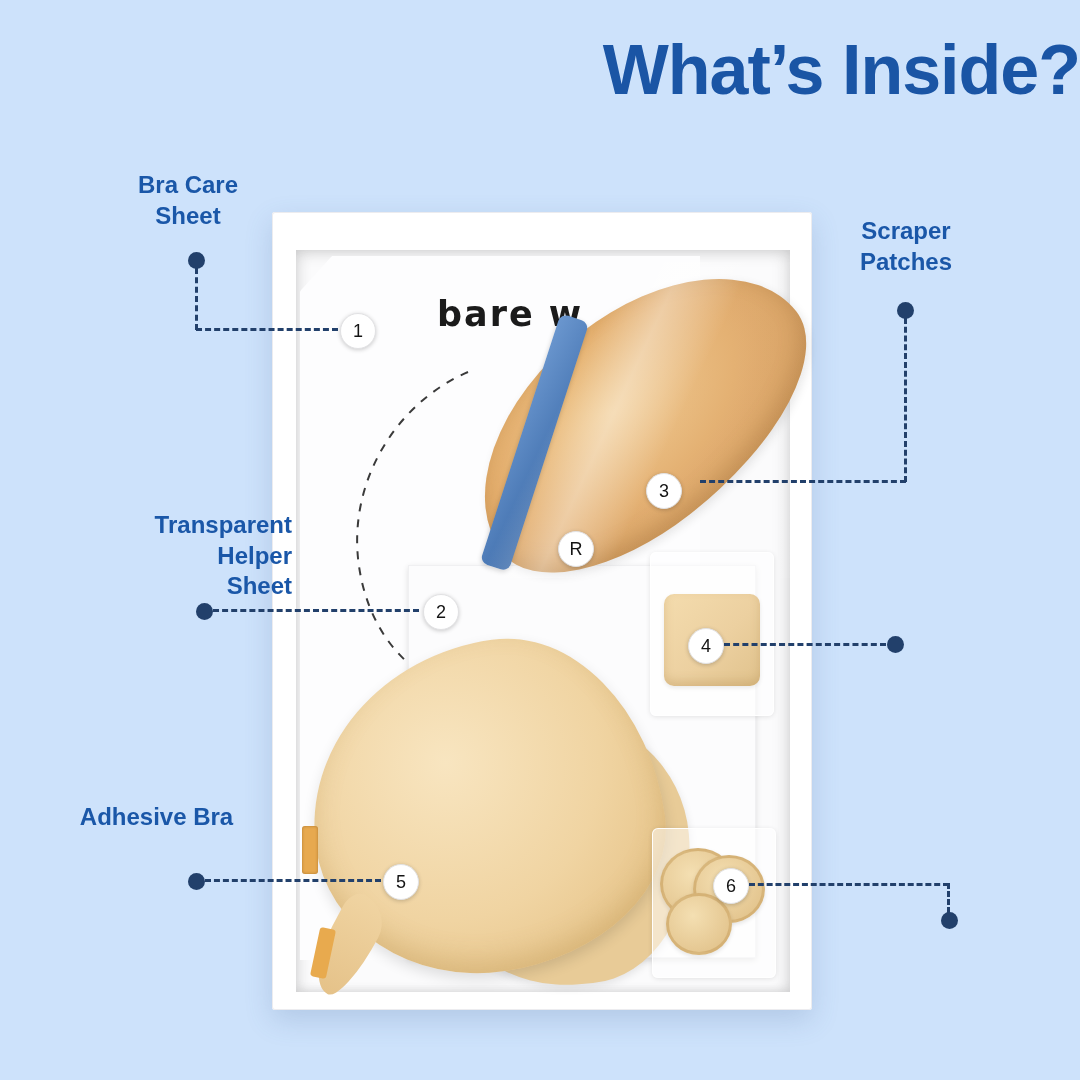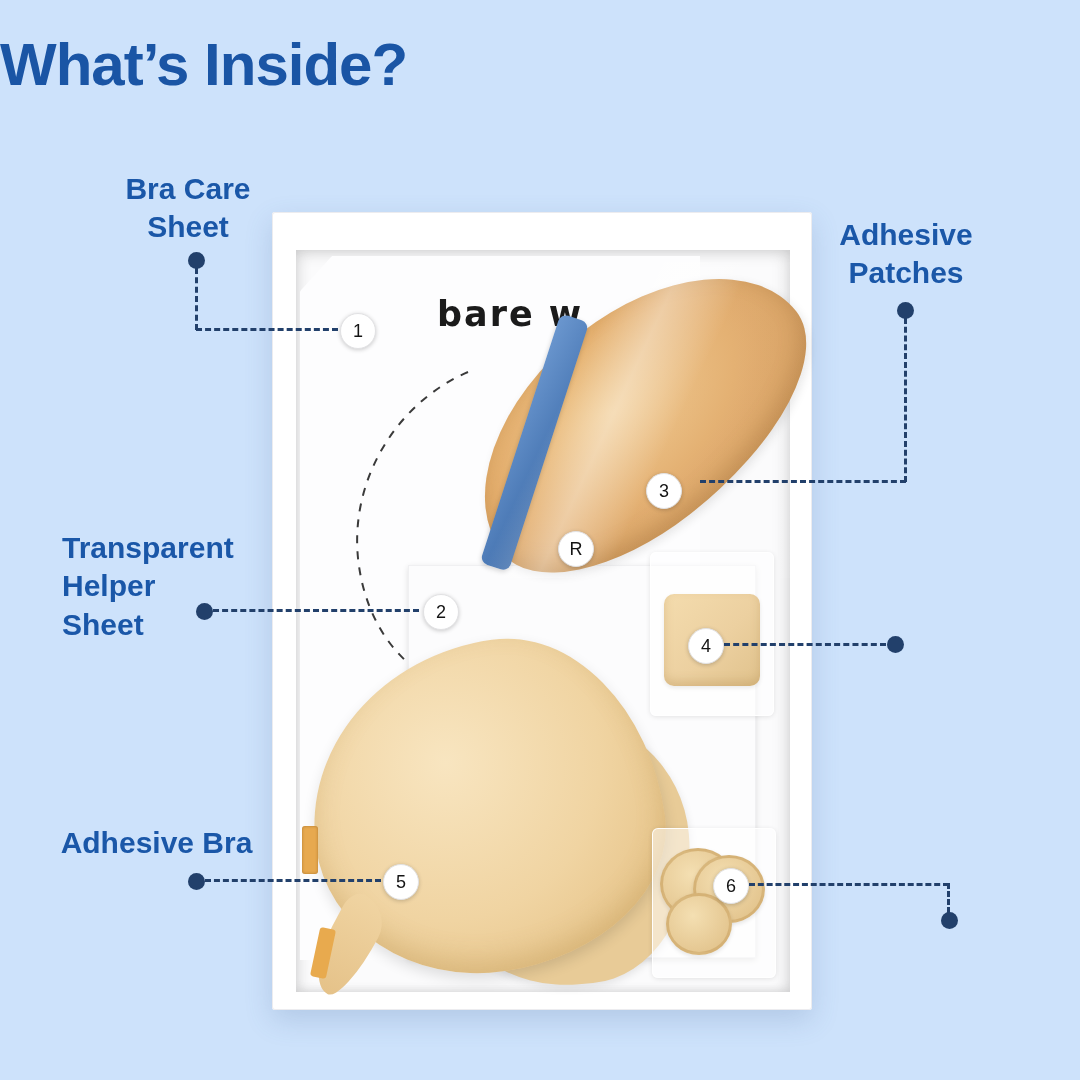--- a/index.html
+++ b/index.html
@@ -1,19 +1,19 @@
 <!DOCTYPE html>
 <html><head>
 <meta charset="utf-8">
 <style>
   html,body{margin:0;padding:0;background:#cde2fb;}
   .canvas{position:relative;width:1080px;height:1080px;background:#cde2fb;
           font-family:"Liberation Sans",sans-serif;overflow:hidden;}
-  .title{position:absolute;top:30px;left:0;width:100%;margin:0;text-align:left;
-         font-size:60px;font-weight:800;color:#1a55a5;letter-spacing:-1px;}
+  .title{position:absolute;top:30px;left:0;width:100%;margin:0;text-align:right;
+         font-size:70px;font-weight:800;color:#1a55a5;letter-spacing:-1px;}
   
   .box-outer{position:absolute;left:272px;top:212px;width:540px;height:798px;
              background:#ffffff;border-radius:3px;
              box-shadow:0 10px 28px rgba(70,100,150,.20), inset 0 0 0 1px #ececef;}
   .box-tray{position:absolute;left:24px;top:38px;right:22px;bottom:18px;background:#fbfbfc;
             box-shadow:inset 0 5px 14px rgba(0,0,0,.10), inset -8px 0 14px rgba(0,0,0,.05),
                        inset 8px 0 12px rgba(0,0,0,.04), inset 0 -3px 8px rgba(0,0,0,.05);}
   
   .sheet1{position:absolute;left:300px;top:256px;width:400px;height:704px;background:#fdfdfe;
           box-shadow:0 2px 8px rgba(0,0,0,.07);
@@ -56,21 +56,21 @@
            transform:rotate(12deg);border-radius:3px;}
   .disc{position:absolute;border-radius:50%;
         background:radial-gradient(circle at 40% 35%, #f4dfb2, #e4c690 75%);
         border:3px solid rgba(200,160,95,.55);box-shadow:0 2px 4px rgba(0,0,0,.10);}
   
   .badge{position:absolute;width:34px;height:34px;border-radius:50%;background:#ffffff;
          border:1px solid #e2e2e4;box-shadow:0 1px 4px rgba(0,0,0,.20);
          display:flex;align-items:center;justify-content:center;
          font-size:18px;color:#141414;font-weight:500;}
   
-  .callout{position:absolute;color:#1a57a8;font-weight:700;font-size:30px;line-height:1.28;
+  .callout{position:absolute;color:#1a57a8;font-weight:700;font-size:24px;line-height:1.28;
            white-space:pre-line;}
   .center{text-align:center;}
   .dot{position:absolute;width:17px;height:17px;border-radius:50%;background:#22406b;}
   .seg-h{position:absolute;border-top:3px dashed #22406b;height:0;}
   .seg-v{position:absolute;border-left:3px dashed #22406b;width:0;}
 </style>
 </head>
 <body>
 
 <div class="canvas">
@@ -129,20 +129,20 @@
 
   <div class="dot" style="left:188px;top:252px;"></div>
   <div class="dot" style="left:897px;top:302px;"></div>
   <div class="dot" style="left:196px;top:603px;"></div>
   <div class="dot" style="left:887px;top:636px;"></div>
   <div class="dot" style="left:188px;top:873px;"></div>
   <div class="dot" style="left:941px;top:912px;"></div>
 
   <div class="callout center" style="left:88px;top:170px;width:200px;">Bra Care
 Sheet</div>
-  <div class="callout center" style="left:800px;top:216px;width:212px;">Adhesive
+  <div class="callout center" style="left:800px;top:216px;width:212px;">Scraper
 Patches</div>
-  <div class="callout" style="left:62px;top:529px;width:230px;">Transparent
+  <div class="callout" style="left:62px;top:510px;width:230px;text-align:right;">Transparent
 Helper
 Sheet</div>
-  <div class="callout center" style="left:44px;top:824px;width:225px;">Adhesive Bra</div>
+  <div class="callout center" style="left:44px;top:802px;width:225px;">Adhesive Bra</div>
 
 </div>
 
 </body></html>

